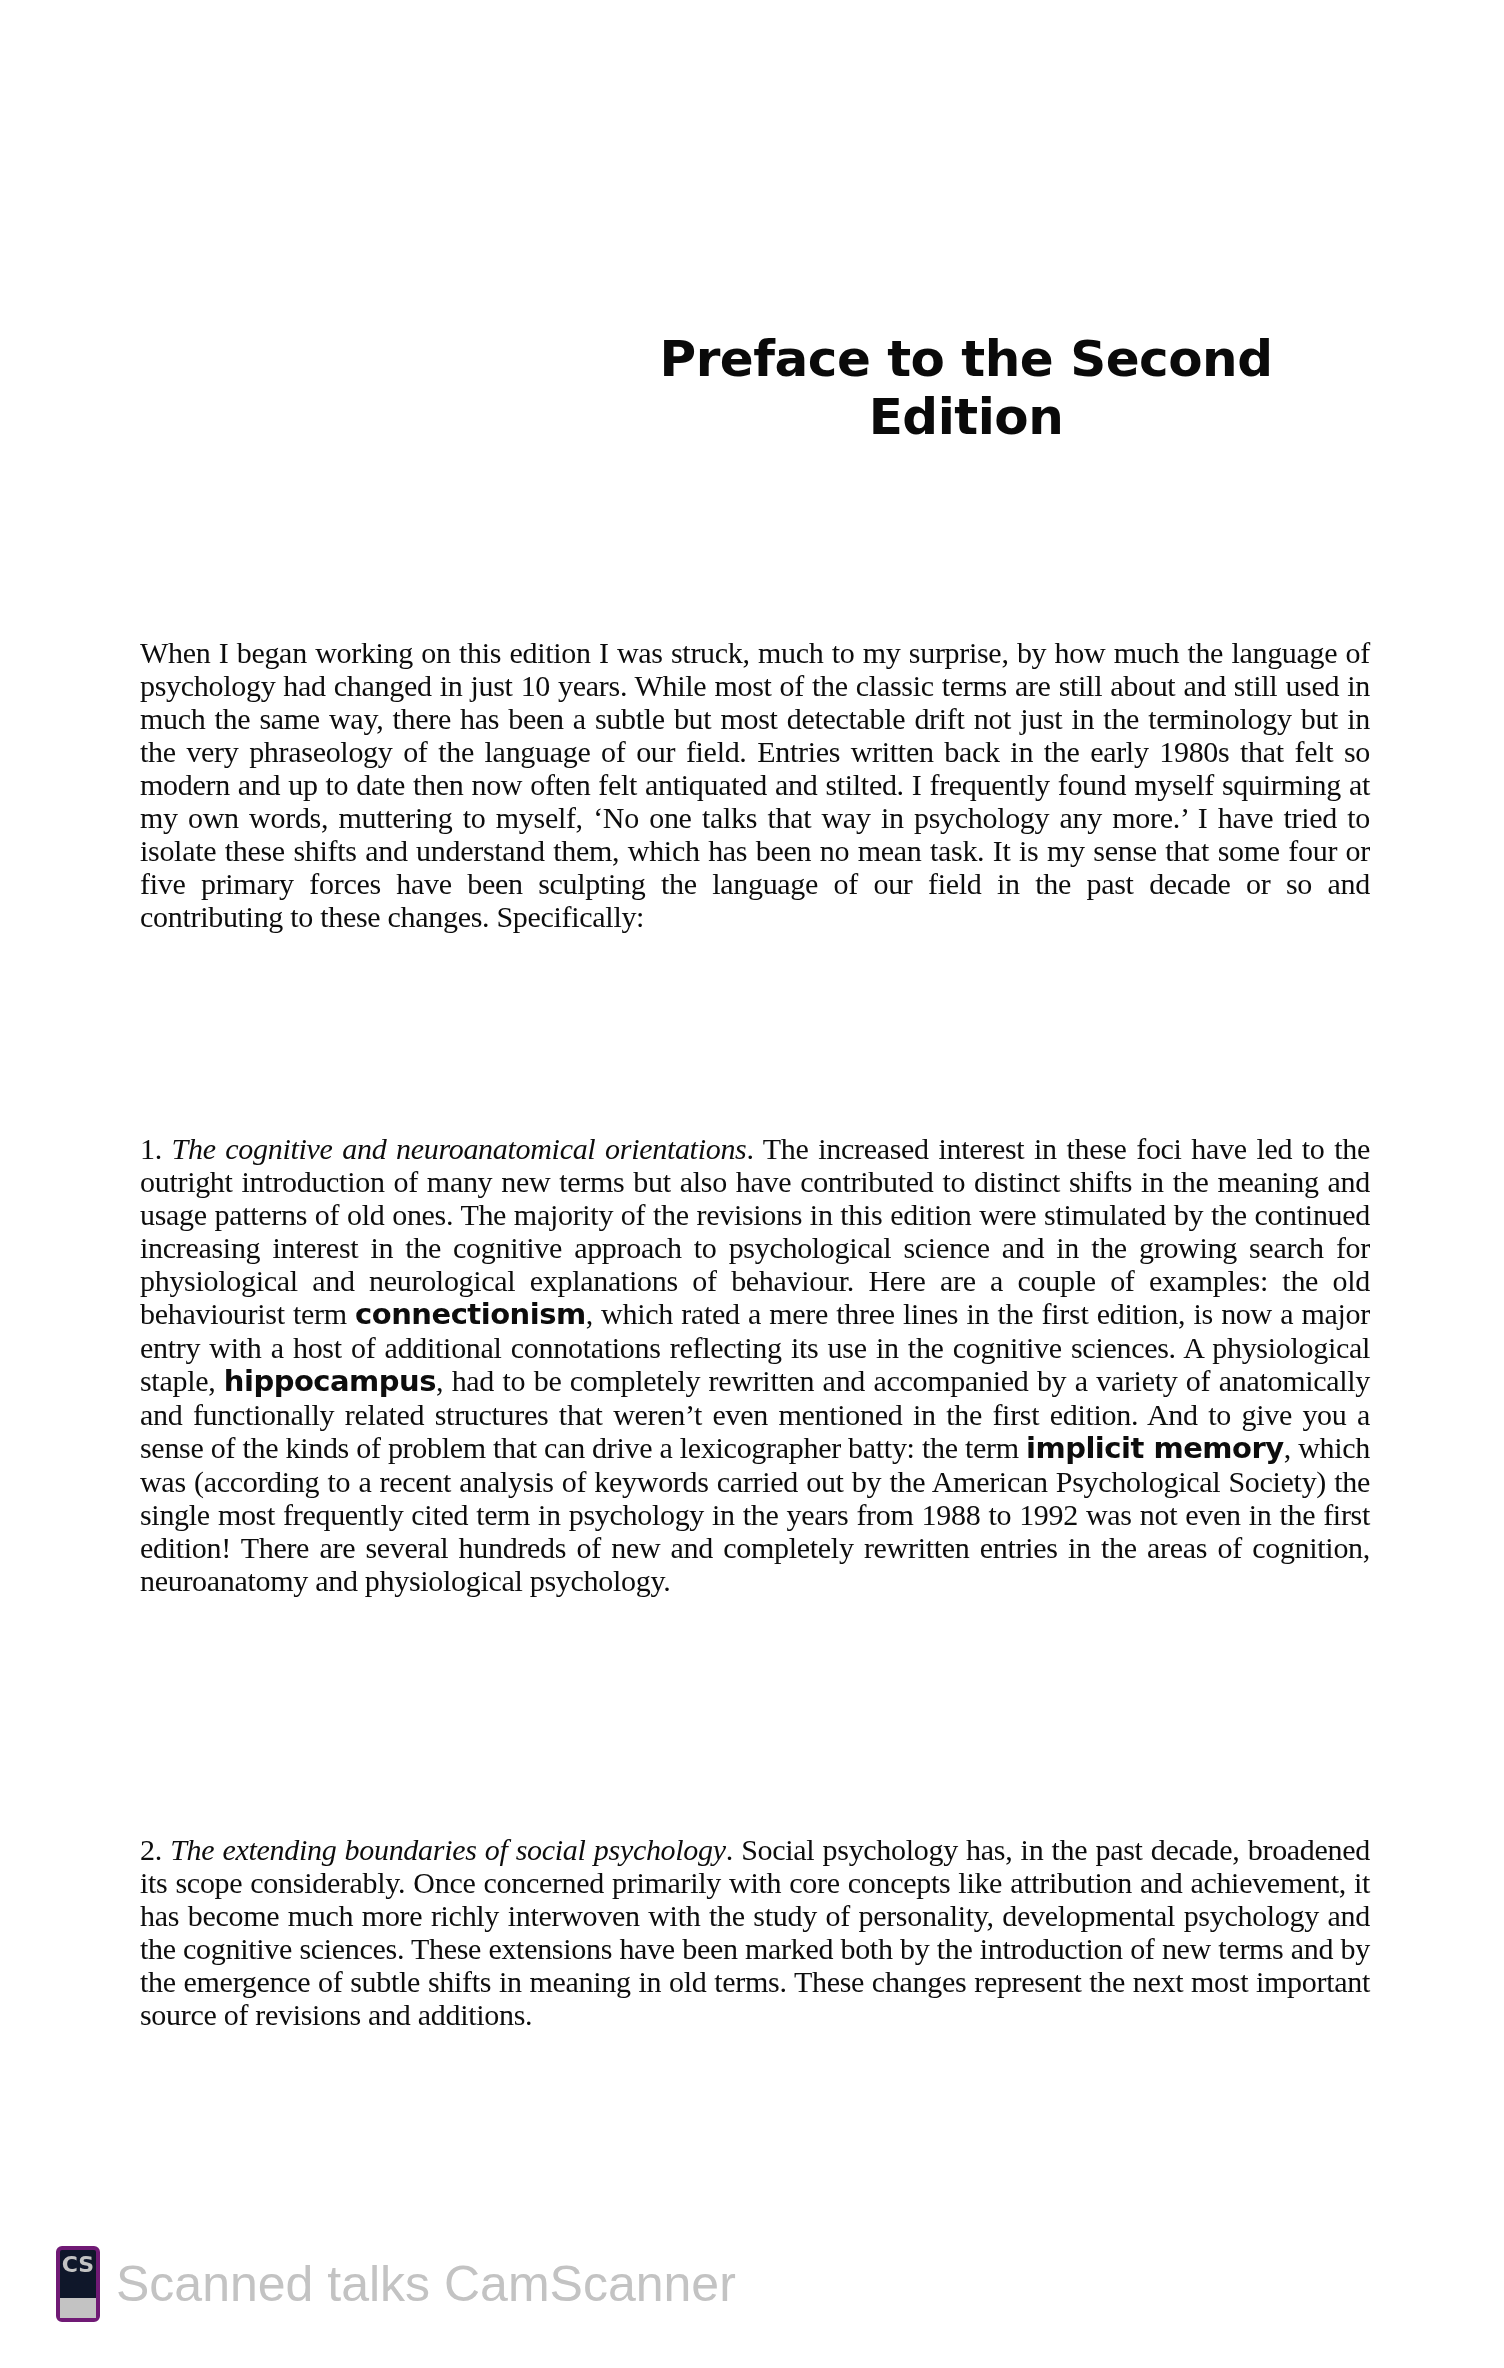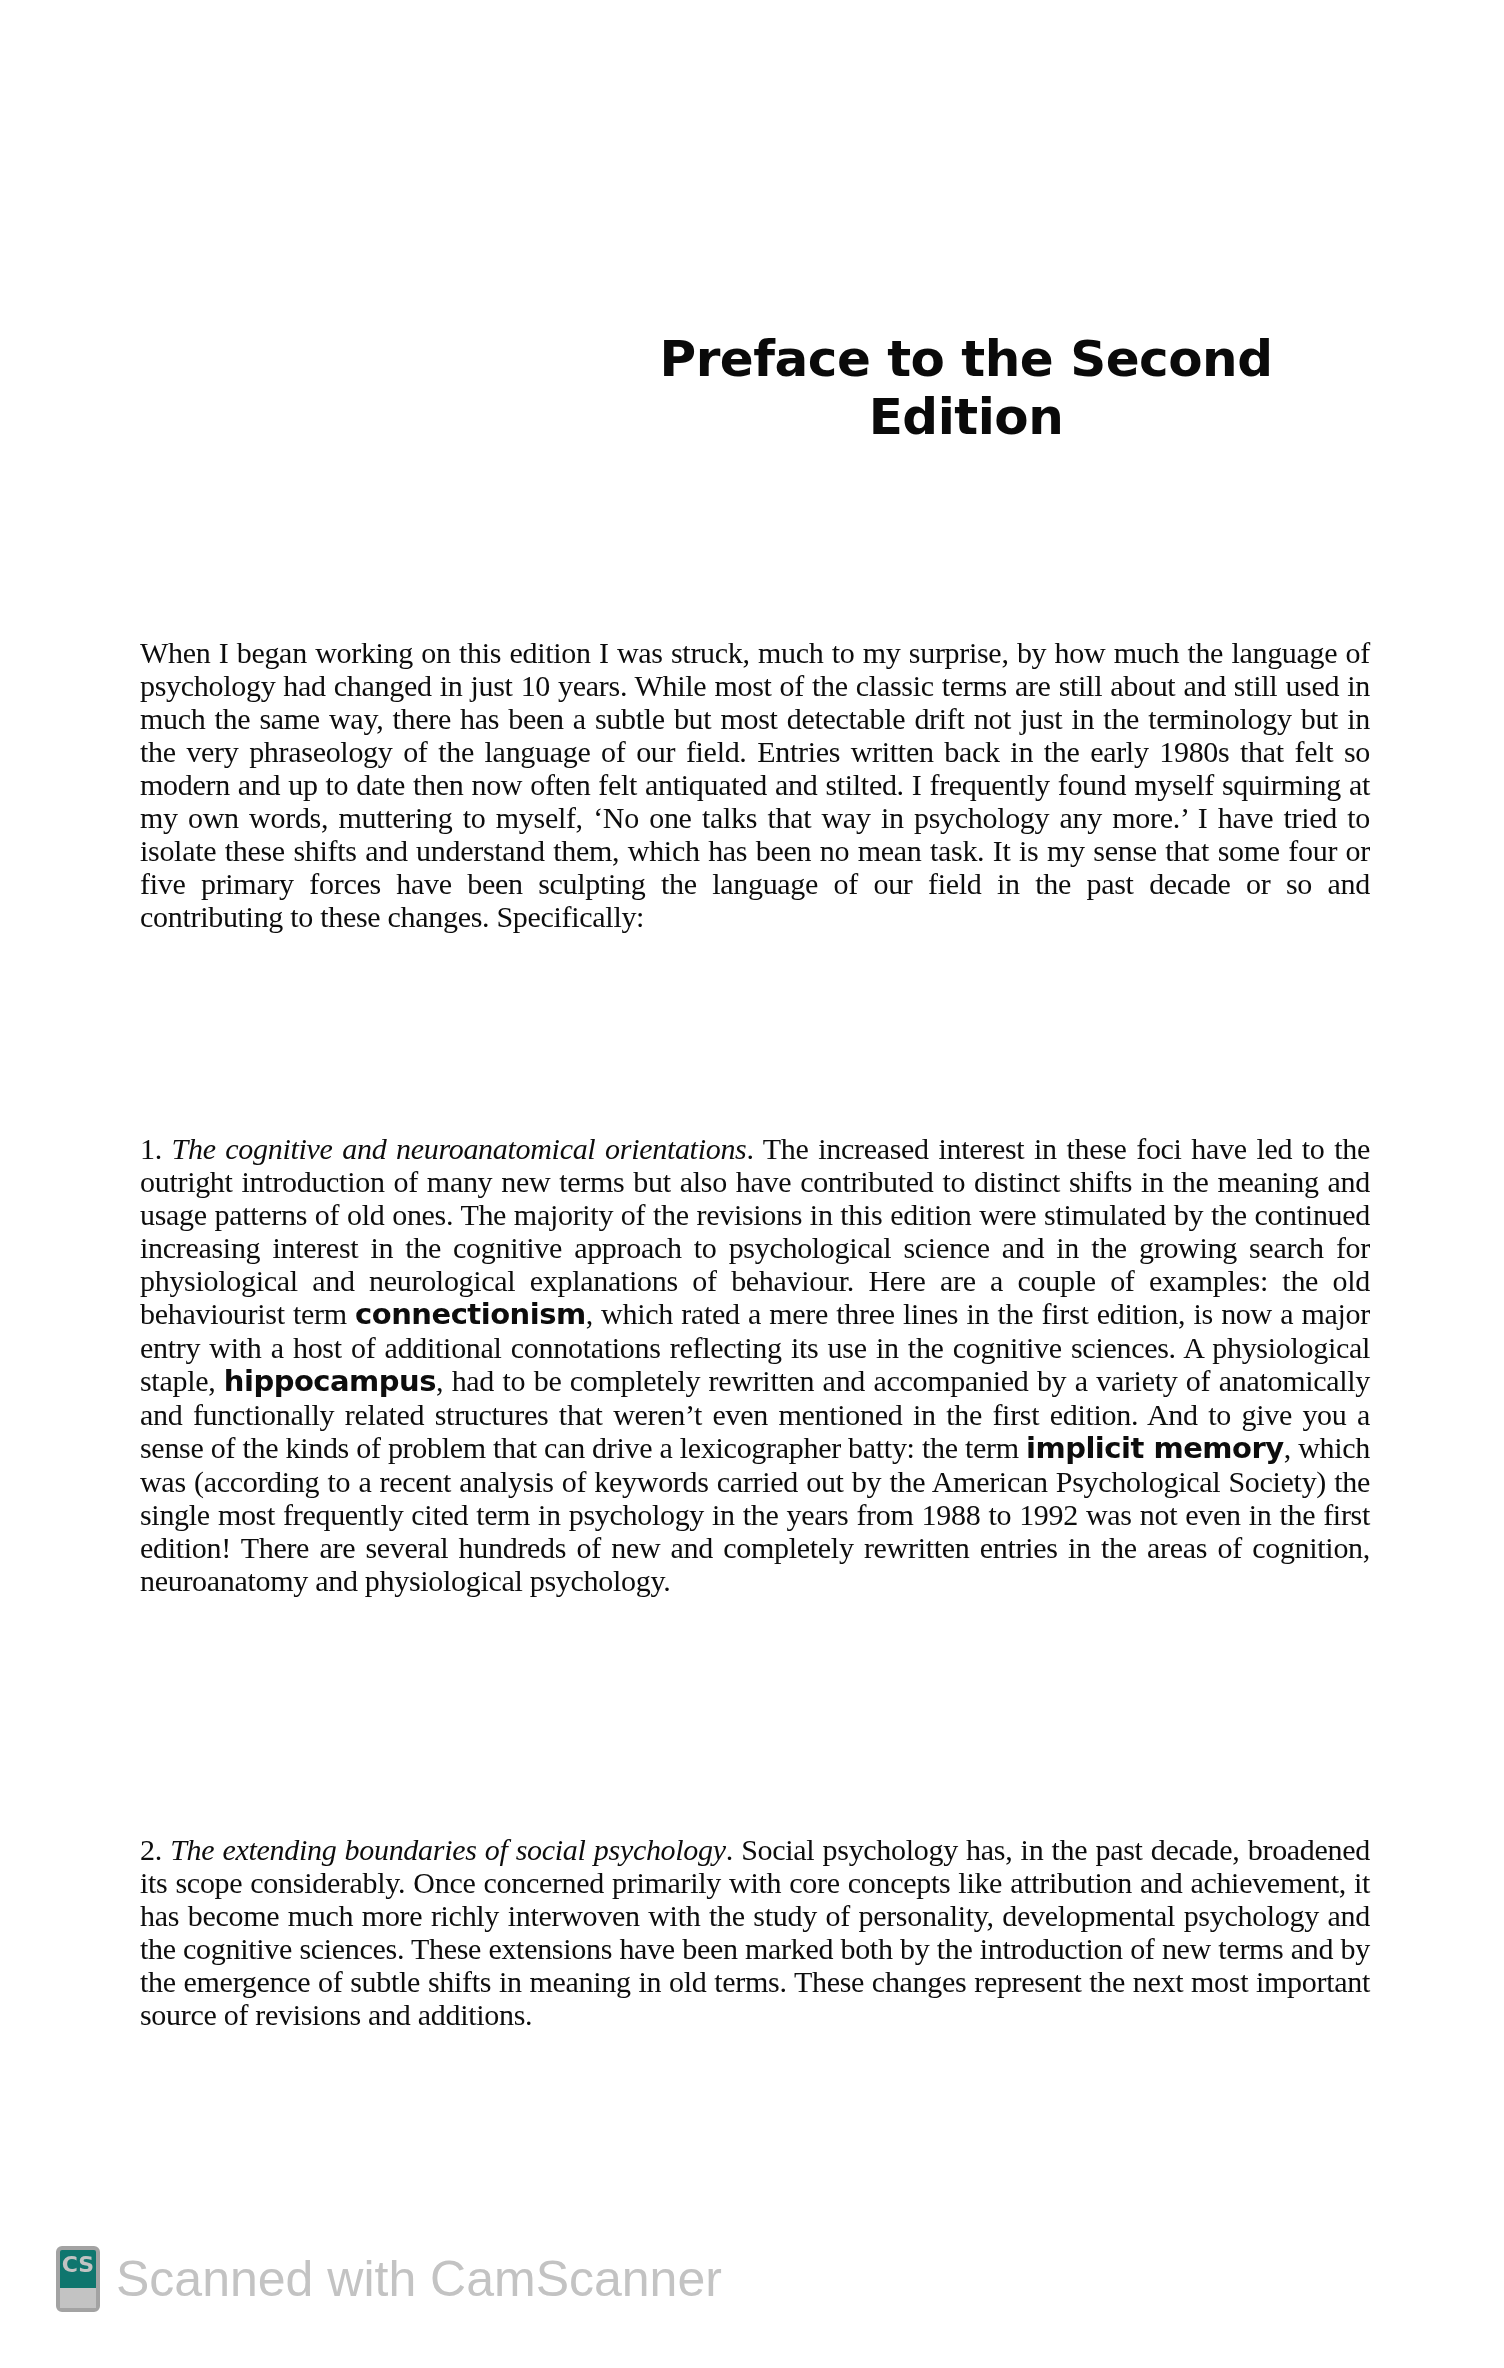--- a/index.html
+++ b/index.html
@@ -21,22 +21,22 @@
   .p2 { top: 1132px; }
   .p3 { top: 1833px; }
   .body p { margin: 0; }
   .kw { font-family: "DejaVu Sans", sans-serif; font-weight: bold; font-size: 29px; letter-spacing: -0.5px; }
   .it { font-style: italic; }
   .watermark {
     position: absolute; left: 56px; top: 2246px; display: flex; align-items: center;
     color: #c3c3c3;
   }
   .cs-logo {
-    width: 44px; height: 66px; border: 4px solid #a3a3a3; border-radius: 6px; box-sizing: border-box;
-    position: relative; background: #0f766e;
+    width: 44px; height: 76px; border: 4px solid #701a75; border-radius: 6px; box-sizing: border-box;
+    position: relative; background: #0f172a;
   }
   .cs-logo .txt {
     position: absolute; top: 2px; left: 0; width: 100%; text-align: center;
     font-family: "DejaVu Sans", sans-serif; font-weight: bold; font-size: 22px; color: #c3c3c3;
   }
   .cs-logo .bar { position: absolute; left: 0; right: 0; bottom: 0; height: 20px; background: #c3c3c3; }
   .wm-text {
     margin-left: 16px; font-family: "Liberation Sans", sans-serif; font-size: 50px; color: #c3c3c3;
   }
 </style>
@@ -55,14 +55,14 @@
 
 <div class="body p3">
   <p><span>2.</span> <span class="it">The extending boundaries of social psychology</span><span>. Social psychology has, in the past decade, broadened its scope considerably. Once concerned primarily with core concepts like attribution and achievement, it has become much more richly interwoven with the study of personality, developmental psychology and the cognitive sciences. These extensions have been marked both by the introduction of new terms and by the emergence of subtle shifts in meaning in old terms. These changes represent the next most important source of revisions and additions.</span></p>
 </div>
 
 <div class="watermark">
   <div class="cs-logo">
     <span class="txt">CS</span>
     <span class="bar"></span>
   </div>
-  <span class="wm-text">Scanned with CamScanner</span>
+  <span class="wm-text">Scanned talks CamScanner</span>
 </div>
 
 </body></html>

